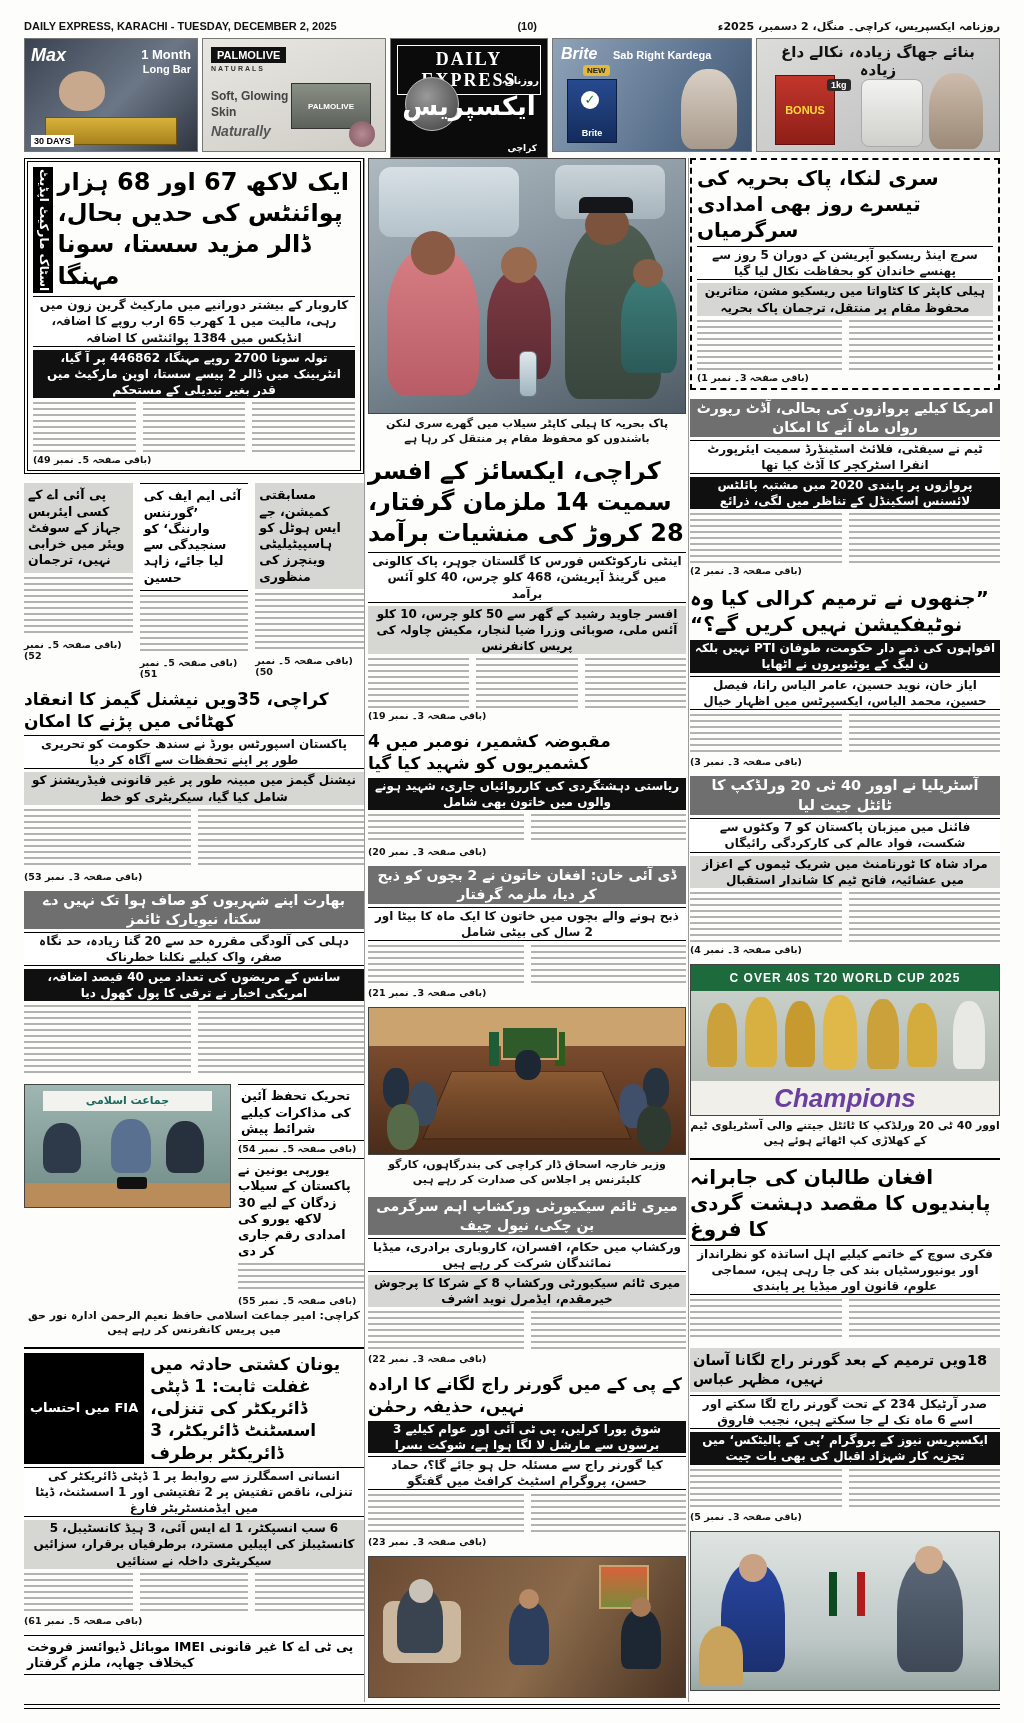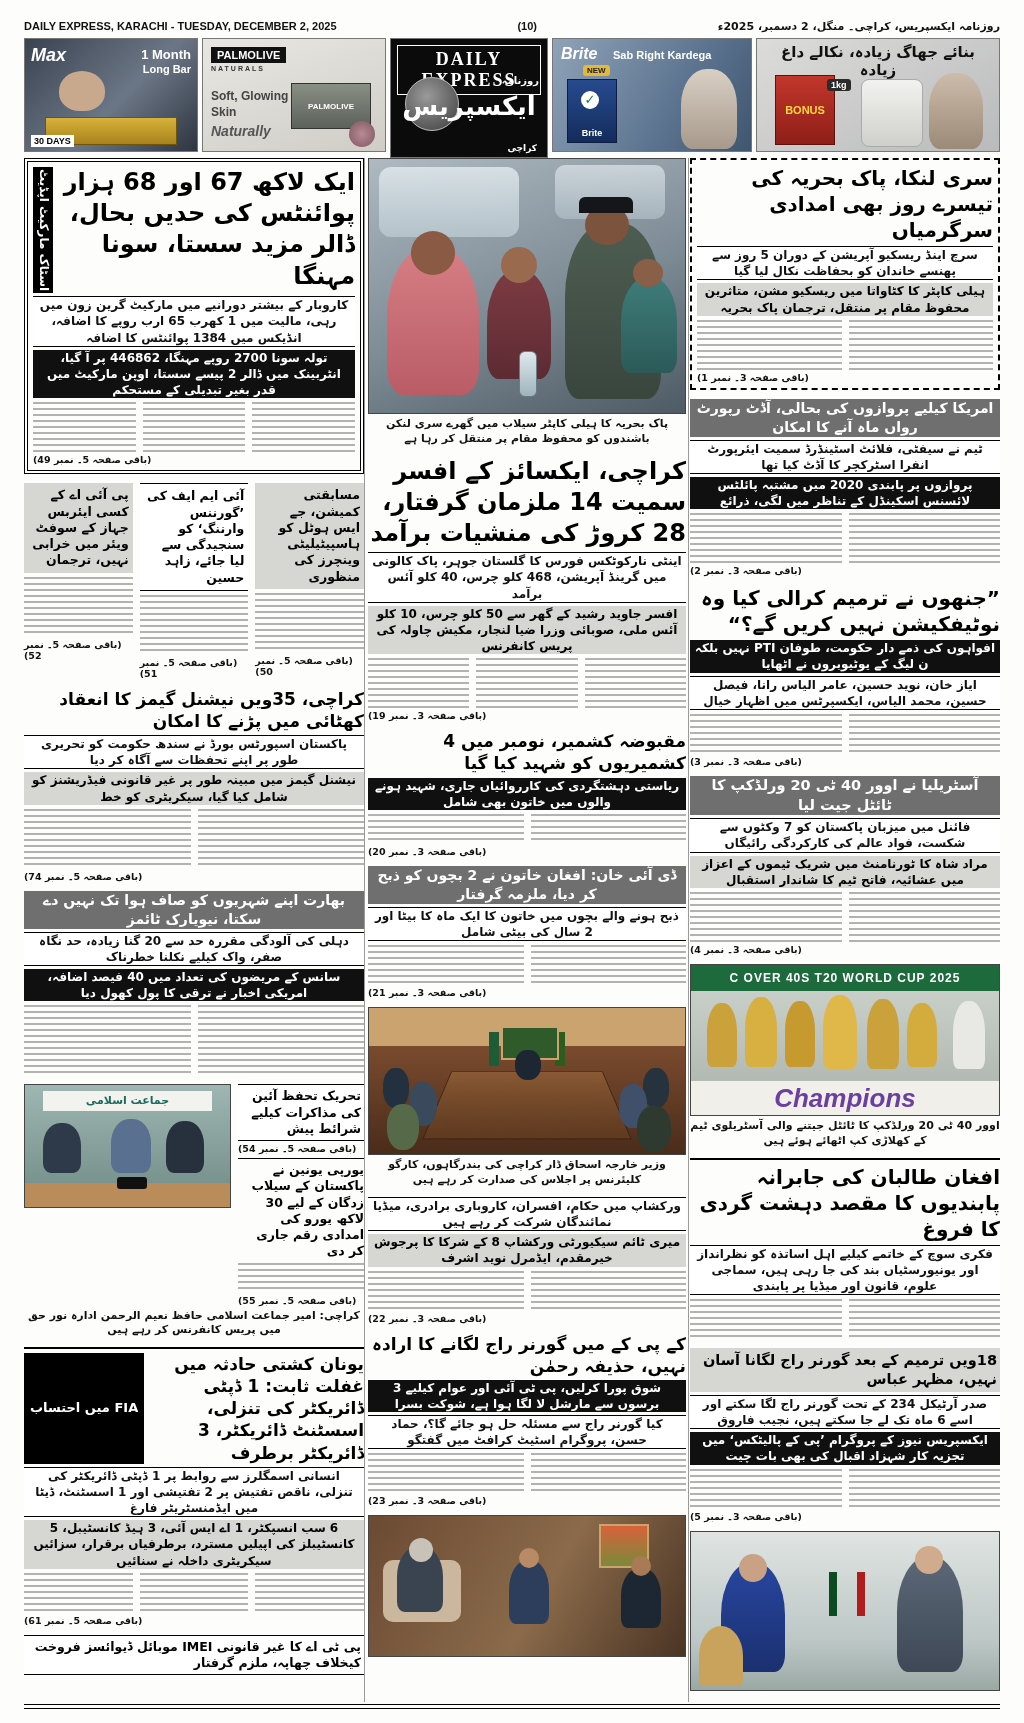--- a/index.html
+++ b/index.html
@@ -18,21 +18,21 @@
   .ad-brite{width:198px;background:linear-gradient(120deg,#8fa3b8,#5d7490 60%,#3f5570);color:#fff;}
   .ad-bonus{flex:1;background:linear-gradient(150deg,#dcdcda,#b9babb);}
   .ad .badge{position:absolute;font-weight:bold;}
   
   .col{position:absolute;top:158px;}
   #colL{left:24px;width:340px;}
   #colC{left:368px;width:318px;}
   #colR{left:690px;width:310px;}
   .vrule{position:absolute;top:158px;height:1544px;width:1px;background:#9a9a9a;}
   .story{margin-bottom:9px;}
-  .hl{font-weight:700;text-align:right;direction:rtl;line-height:1.3;color:#000;}
+  .hl{font-weight:700;text-align:left;direction:rtl;line-height:1.3;color:#000;}
   .xxl{font-size:24px;} .xl{font-size:20px;} .lg{font-size:17px;} .md{font-size:14.5px;} .sm{font-size:12.5px;}
   .bar{display:block;text-align:center;direction:rtl;font-weight:700;font-size:12px;
        padding:0 4px;margin:3px 0;line-height:1.35;}
   .black{background:#101010;color:#fff;}
   .gray{background:#6f6f6f;color:#fff;}
   .lite{background:#d6d6d2;color:#000;}
   .rules{border-top:1px solid #000;border-bottom:1px solid #000;background:#fff;}
   .greek{background:repeating-linear-gradient(to bottom,#4b4b4b 0 2px,transparent 2px 6px);opacity:.42;}
   .cols{display:flex;gap:7px;margin-top:4px;}
   .cols>div{flex:1;}
@@ -149,21 +149,21 @@
     </div>
 
     <div class="story">
       <div class="hl lg">کراچی، 35ویں نیشنل گیمز کا انعقاد کھٹائی میں پڑنے کا امکان</div>
       <div class="bar rules">پاکستان اسپورٹس بورڈ نے سندھ حکومت کو تحریری طور پر اپنے تحفظات سے آگاہ کر دیا</div>
       <div class="bar lite">نیشنل گیمز میں مبینہ طور پر غیر قانونی فیڈریشنز کو شامل کیا گیا، سیکریٹری کو خط</div>
       <div class="cols">
           <div class="greek g60"></div>
           <div class="greek g60"></div>
         </div>
-      <div class="cont">(باقی صفحہ 5۔ نمبر 74)</div>
+      <div class="cont">(باقی صفحہ 3۔ نمبر 53)</div>
     </div>
 
     <div class="story">
       <div class="bar gray" style="font-size:14px;">بھارت اپنے شہریوں کو صاف ہوا تک نہیں دے سکتا، نیویارک ٹائمز</div>
       <div class="bar rules">دہلی کی آلودگی مقررہ حد سے 20 گنا زیادہ، حد نگاہ صفر، واک کیلیے نکلنا خطرناک</div>
       <div class="bar black">سانس کے مریضوں کی تعداد میں 40 فیصد اضافہ، امریکی اخبار نے ترقی کا پول کھول دیا</div>
       <div class="cols">
           <div class="greek g70"></div>
           <div class="greek g70"></div>
         </div>
@@ -275,20 +275,21 @@
         <span class="fig" style="left:18px;top:96px;width:32px;height:46px;border-radius:45%;background:#566a4a;"></span>
         <span class="fig" style="right:16px;top:60px;width:26px;height:40px;border-radius:45%;background:#26323e;"></span>
         <span class="fig" style="right:38px;top:76px;width:28px;height:44px;border-radius:45%;background:#41506a;"></span>
         <span class="fig" style="right:14px;top:98px;width:34px;height:46px;border-radius:45%;background:#2e3a30;"></span>
         <span class="fig" style="left:146px;top:42px;width:26px;height:30px;border-radius:45%;background:#1d2733;"></span>
       </div>
       <div class="caption">وزیر خارجہ اسحاق ڈار کراچی کی بندرگاہوں، کارگو کلیئرنس پر اجلاس کی صدارت کر رہے ہیں</div>
     </div>
 
     <div class="story">
+      <div class="bar gray" style="font-size:14px;">میری ٹائم سیکیورٹی ورکشاپ اہم سرگرمی بن چکی، نیول چیف</div>
       <div class="bar rules">ورکشاپ میں حکام، افسران، کاروباری برادری، میڈیا نمائندگان شرکت کر رہے ہیں</div>
       <div class="bar lite">میری ٹائم سیکیورٹی ورکشاپ 8 کے شرکا کا پرجوش خیرمقدم، ایڈمرل نوید اشرف</div>
       <div class="cols">
           <div class="greek g40"></div>
           <div class="greek g40"></div>
         </div>
       <div class="cont">(باقی صفحہ 3۔ نمبر 22)</div>
     </div>
 
     <div class="story">

